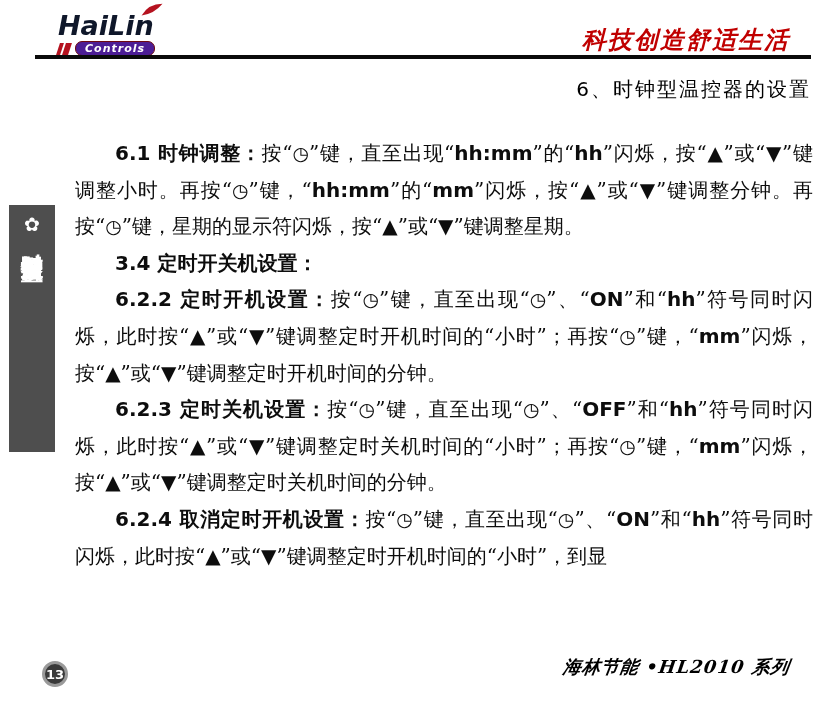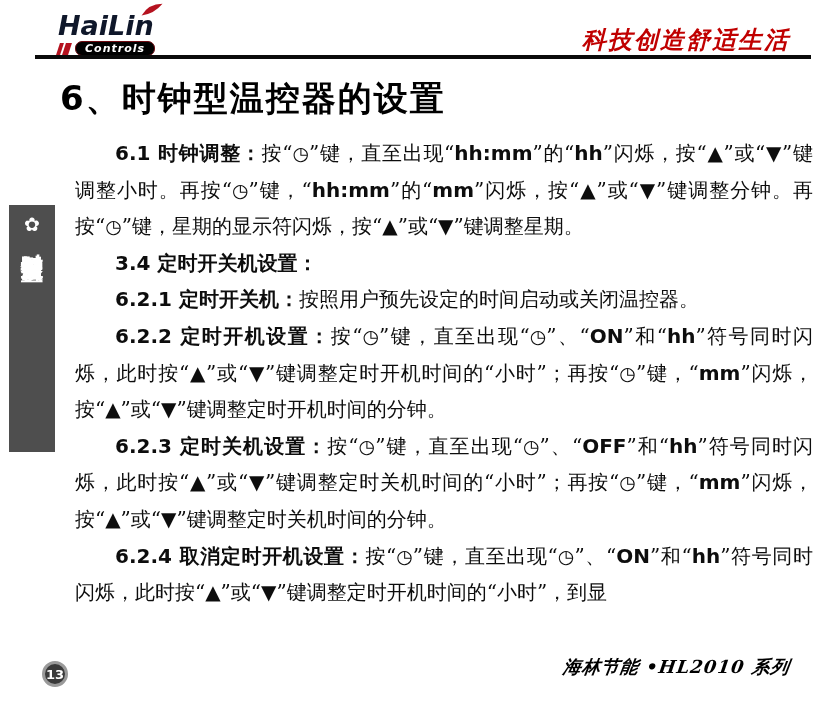--- a/index.html
+++ b/index.html
@@ -15,33 +15,33 @@
     display:block;position:relative;
     font-family:"DejaVu Sans",sans-serif;
     font-size:27px;font-weight:800;font-style:italic;
     letter-spacing:0px;color:#b5121f;line-height:28px;
   }
   .leaf{position:absolute;top:-9px;left:82px;width:24px;height:13px;transform:rotate(-6deg);}
   .badge-row{display:flex;align-items:center;margin-top:1px;}
   .stripe{width:4px;height:12px;background:#b5121f;transform:skewX(-18deg);margin-right:2px;}
   .stripe.thick{width:6px;}
   .badge{
-    margin-left:3px;background:#000000;border:1px solid #6e0a10;border-radius:7px;
+    margin-left:3px;background:#4c1d95;border:1px solid #6e0a10;border-radius:7px;
     color:#fff;font-size:11px;font-weight:700;font-style:italic;
     padding:0 9px;line-height:13px;letter-spacing:1px;
   }
   .slogan{
     position:absolute;right:45px;top:24px;
     font-size:24px;font-weight:800;color:#c00000;letter-spacing:2px;font-style:italic;
   }
   .header-rule{position:absolute;left:35px;right:24px;top:55px;height:4px;background:#0a0a0a;}
   
   .doc-title{
-    position:absolute;left:60px;right:24px;top:76px;text-align:left;
-    font-size:34px;font-weight:700;letter-spacing:2px;color:#000;
+    position:absolute;left:60px;right:24px;top:76px;text-align:right;
+    font-size:20px;font-weight:400;letter-spacing:2px;color:#000;
   }
   
   .sidebar{
     position:absolute;left:9px;top:205px;width:46px;height:247px;
     background:#4e4e4e;display:flex;flex-direction:column;align-items:center;
     padding-top:7px;box-sizing:border-box;
   }
   .sidebar .gear{color:#fff;font-size:19px;line-height:24px;}
   .sidebar .vtext{
     color:#fff;font-weight:700;font-size:22px;line-height:26px;
@@ -92,21 +92,20 @@
 <div class="doc-title">6、时钟型温控器的设置</div>
 
 <div class="sidebar" style="background: rgb(78, 78, 78);">
   <span class="gear">✿</span>
   <span class="vtext">时钟型温控器设置</span>
 </div>
 
 <div class="body-text">
     <p><span class="b">6.1 时钟调整：</span><span>按“</span><span class="clock">◷</span><span>”键，直至出现“</span><span class="b">hh:mm</span><span>”的“</span><span class="b">hh</span><span>”闪烁，按“▲”或“▼”键调整小时。再按“</span><span class="clock">◷</span><span>”键，“</span><span class="b">hh:mm</span><span>”的“</span><span class="b">mm</span><span>”闪烁，按“▲”或“▼”键调整分钟。再按“</span><span class="clock">◷</span><span>”键，星期的显示符闪烁，按“▲”或“▼”键调整星期。</span></p>
     <p><span class="b">3.4 定时开关机设置：</span></p>
-    <p><span class="b">6.2.1 定时开关机：</span><span>按照用户预先设定的时间启动或关闭温控器。</span></p>
     <p><span class="b">6.2.2 定时开机设置：</span><span>按“</span><span class="clock">◷</span><span>”键，直至出现“</span><span class="clock">◷</span><span>”、“</span><span class="b">ON</span><span>”和“</span><span class="b">hh</span><span>”符号同时闪烁，此时按“▲”或“▼”键调整定时开机时间的“小时”；再按“</span><span class="clock">◷</span><span>”键，“</span><span class="b">mm</span><span>”闪烁，按“▲”或“▼”键调整定时开机时间的分钟。</span></p>
     <p><span class="b">6.2.3 定时关机设置：</span><span>按“</span><span class="clock">◷</span><span>”键，直至出现“</span><span class="clock">◷</span><span>”、“</span><span class="b">OFF</span><span>”和“</span><span class="b">hh</span><span>”符号同时闪烁，此时按“▲”或“▼”键调整定时关机时间的“小时”；再按“</span><span class="clock">◷</span><span>”键，“</span><span class="b">mm</span><span>”闪烁，按“▲”或“▼”键调整定时关机时间的分钟。</span></p>
     <p><span class="b">6.2.4 取消定时开机设置：</span><span>按“</span><span class="clock">◷</span><span>”键，直至出现“</span><span class="clock">◷</span><span>”、“</span><span class="b">ON</span><span>”和“</span><span class="b">hh</span><span>”符号同时闪烁，此时按“▲”或“▼”键调整定时开机时间的“小时”，到显</span></p>
   </div>
 
 <div class="page-badge">
   <span>13</span>
 </div>
 <div class="footer-brand">海林节能 •HL2010 系列</div>
 

